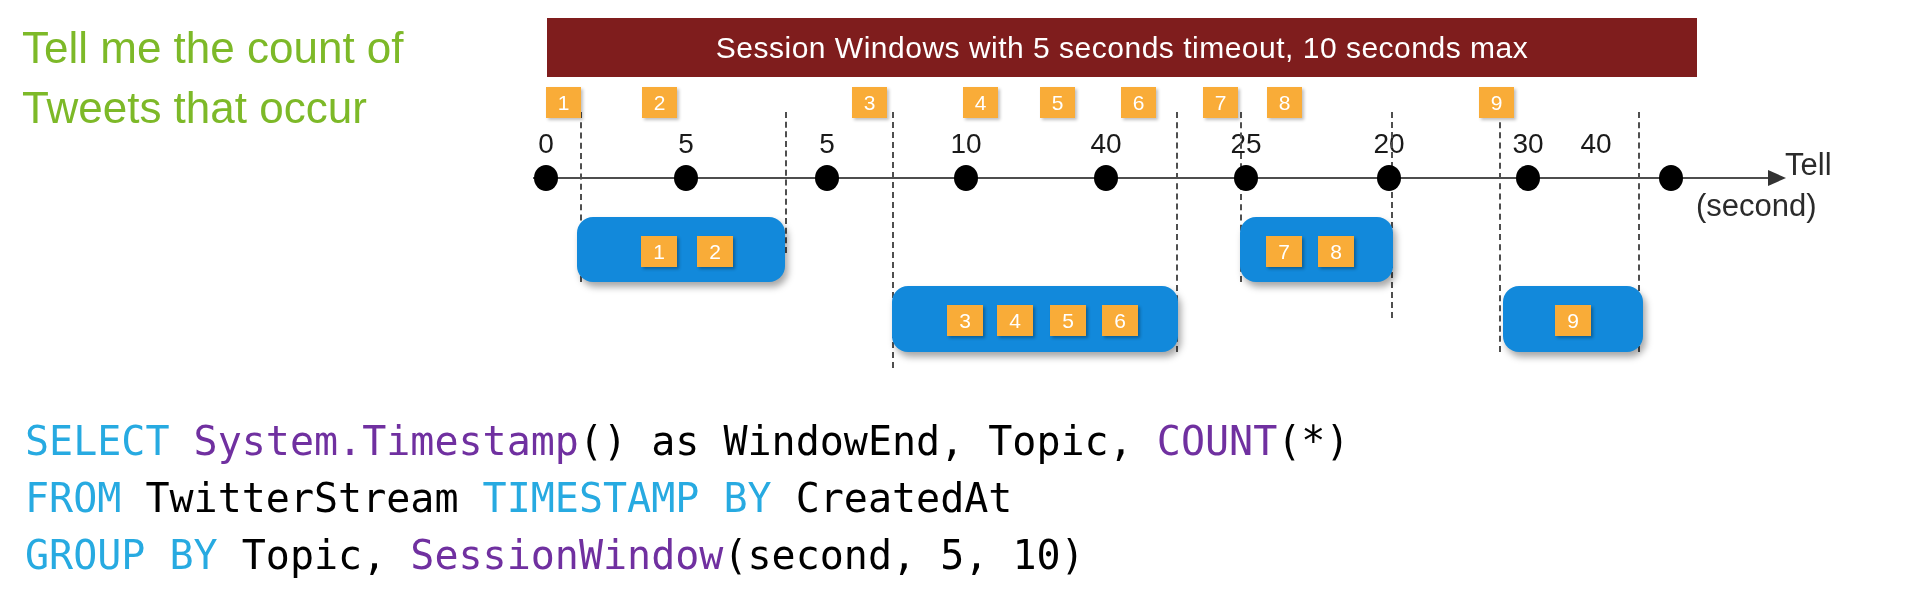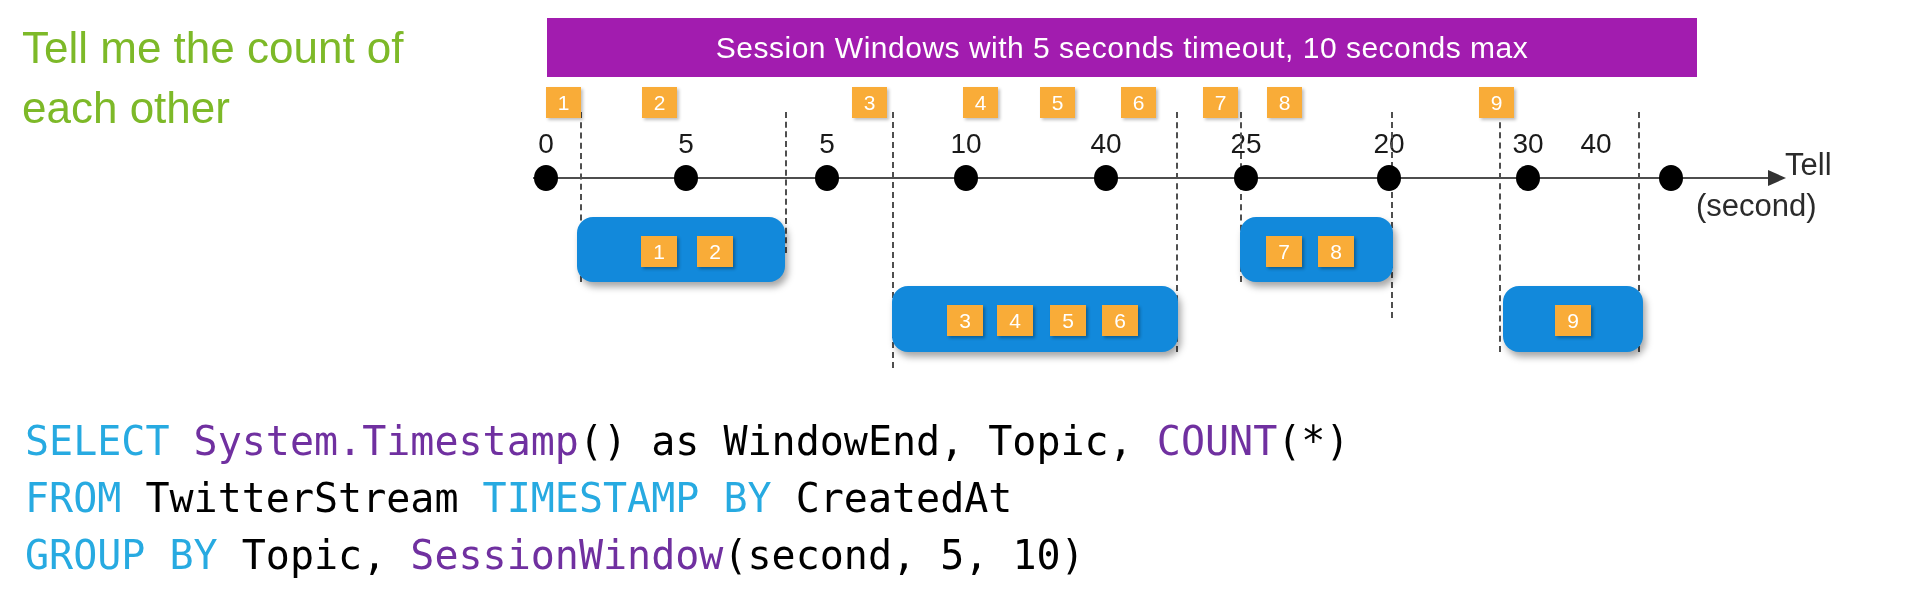--- a/index.html
+++ b/index.html
@@ -32,24 +32,24 @@
         font-size:40px;line-height:57px;white-space:pre;}
   .code-line{height:57px;}
 </style>
 </head>
 <body>
 
 <div id="stage">
 
   <div class="prompt" style="color: rgb(125, 185, 40);">
       <div class="">Tell me the count of</div>
-      <div class="">each other</div>
+      <div class="">Tweets that occur</div>
     </div>
 
-  <div class="banner" style="left: 547px; top: 18px; width: 1150px; height: 59px; background: #a21caf;">
+  <div class="banner" style="left: 547px; top: 18px; width: 1150px; height: 59px; background: #7f1d1d;">
     <span>Session Windows with 5 seconds timeout, 10 seconds max</span>
   </div>
 
   <div id="diagram">
     <div class="axis-line" id="axis" style="left: 533px; top: 177px; width: 1235px;"></div>
     <div class="arrowhead" id="arrow" style="left: 1768px; top: 170px;"></div>
     <div class="time-label" style="left:1785px;top:147px;">Tell</div>
     <div class="time-label" style="left:1696px;top:188px;">(second)</div>
   <div class="dash" style="left: 580px; top: 112px; height: 170px;"></div>
       <div class="dash" style="left: 785px; top: 112px; height: 141px;"></div>

